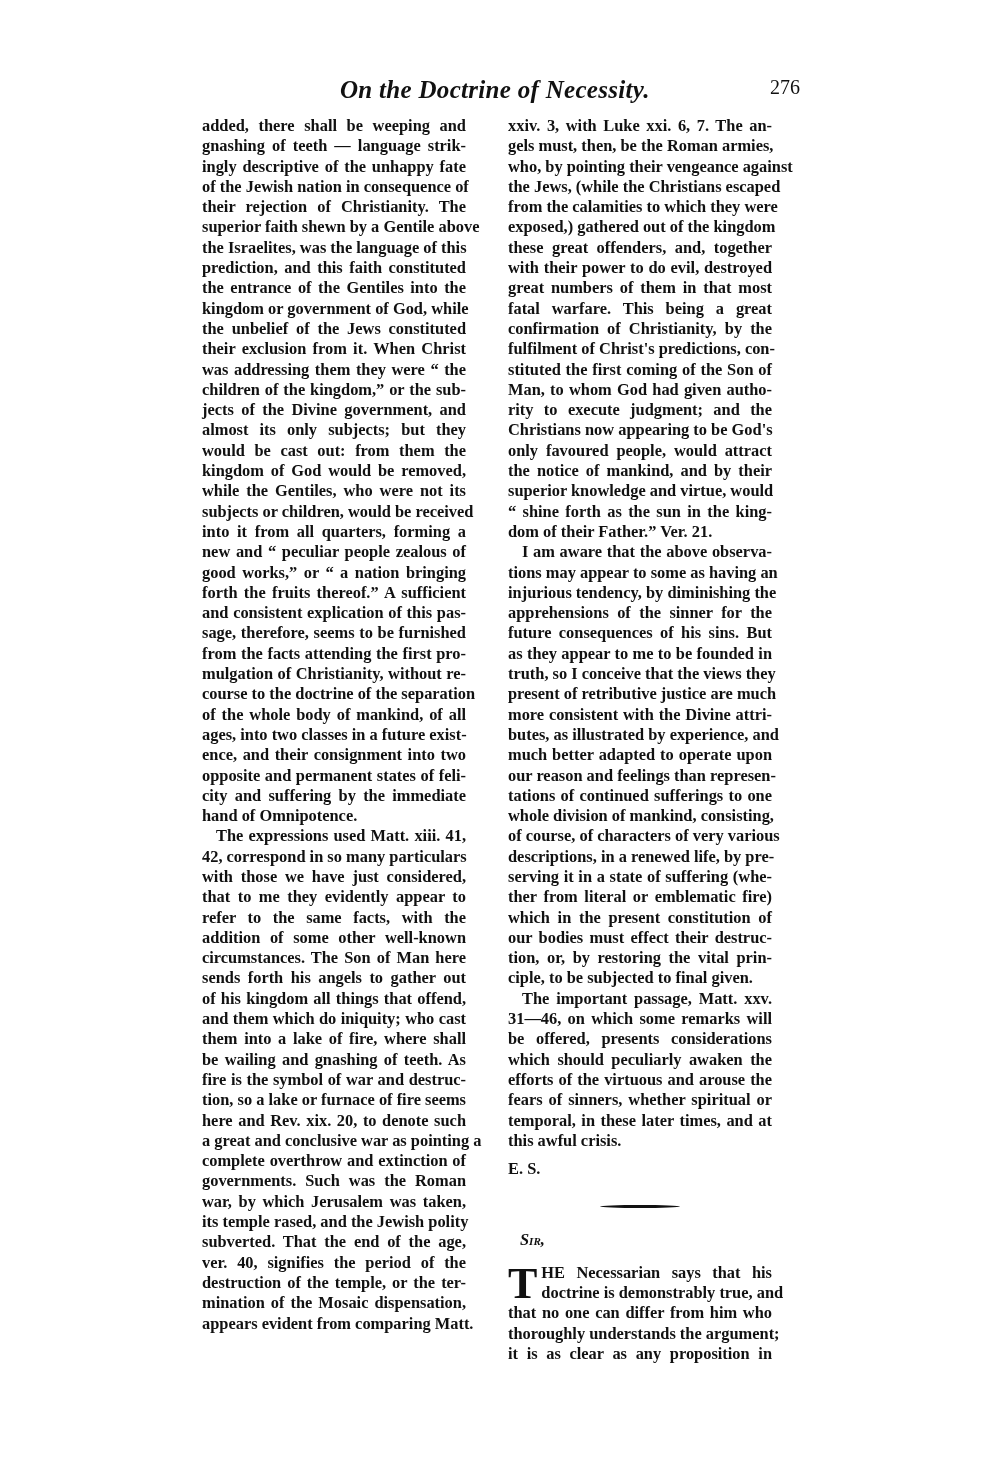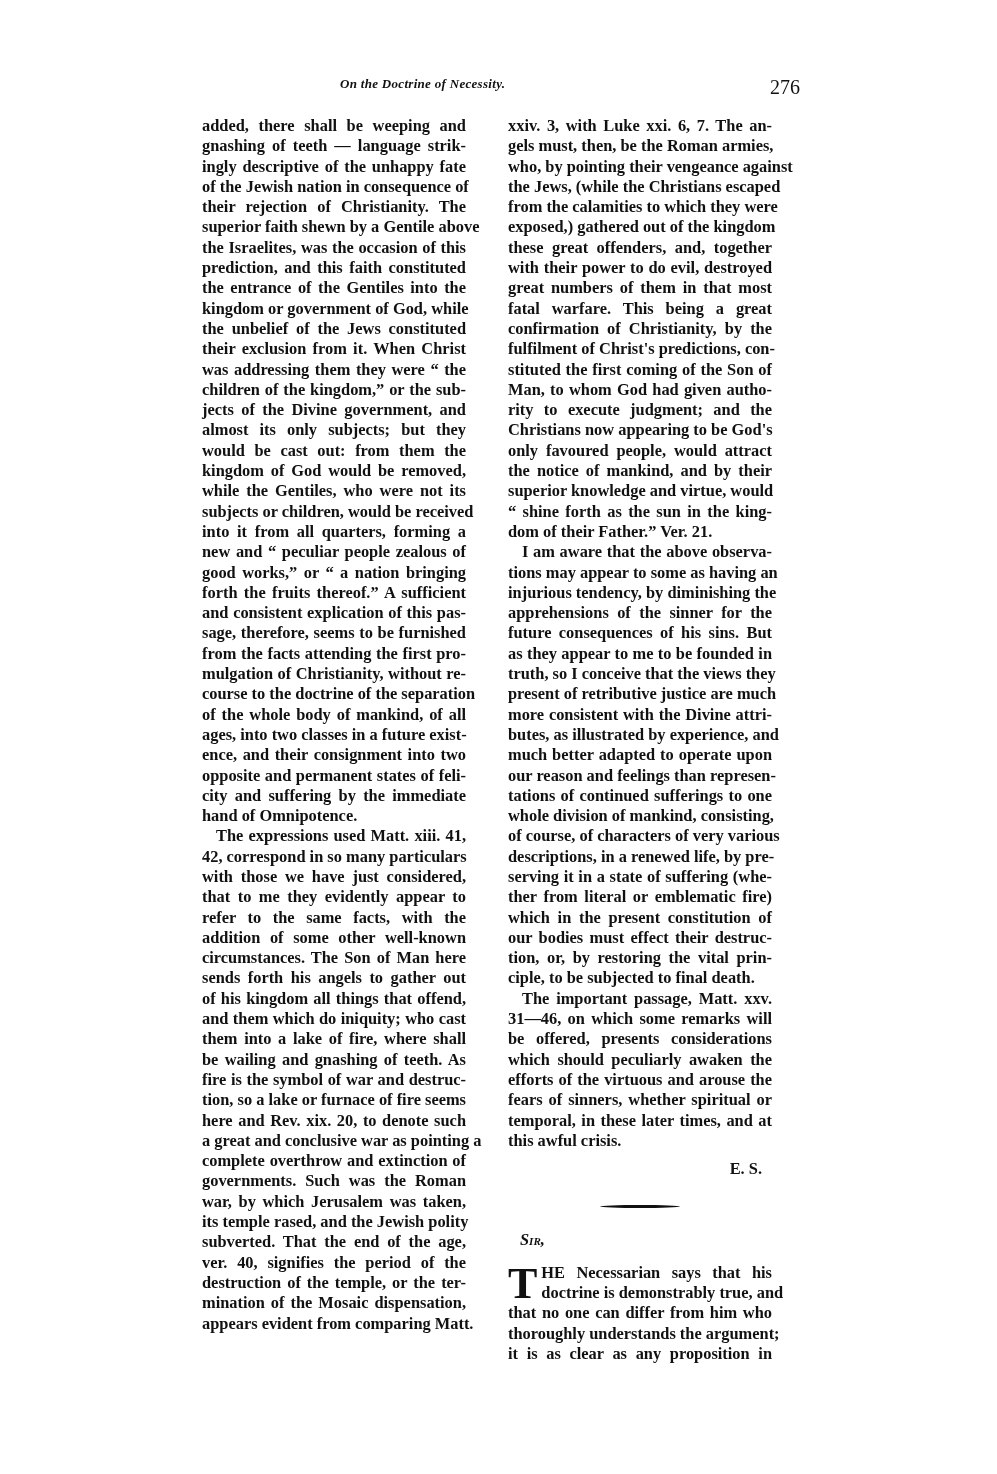--- a/index.html
+++ b/index.html
@@ -1,29 +1,29 @@
 <!DOCTYPE html>
 <html><head>
 <meta charset="utf-8">
 <style>
   html, body { margin: 0; padding: 0; background: #ffffff; }
   body { width: 997px; height: 1474px; position: relative; overflow: hidden;
          font-family: "Liberation Serif", "DejaVu Serif", serif; color: #111; }
   .header { position: absolute; top: 76px; left: 200px; width: 600px; height: 30px; }
   .running-title { position: absolute; left: 140px; top: 0; font-style: italic; font-weight: bold;
-                   font-size: 13px; letter-spacing: 0.3px; }
+                   font-size: 25px; letter-spacing: 0.3px; }
   .page-number { position: absolute; right: 0; top: 0; font-weight: normal; font-size: 20px; }
   .col { position: absolute; top: 116px; width: 264px; font-size: 16.4px; line-height: 20.3px;
          text-align: justify; font-weight: bold; }
   .col-left { left: 202px; }
   .col-right { left: 508px; }
   .line { display: block; white-space: nowrap; text-align-last: justify; height: 20.3px; overflow: visible; }
   .line.last { text-align-last: left; }
   .line.indent { padding-left: 14px; }
-  .sig { text-align: right; padding-right: 10px; margin-top: 8px; font-weight: bold; }
+  .sig { padding-right: 10px; margin-top: 8px; font-weight: bold; }
   .rule { display: block; margin: 26px auto 22px auto; width: 80px; height: 3px; background: #111;
           border-radius: 50%; }
   .salutation { font-variant: small-caps; padding-left: 12px; margin-bottom: 12px; font-style: italic; }
   .dropcap-line { position: relative; }
   .dropcap { float: left; font-size: 44px; line-height: 38px; margin-right: 4px; margin-top: 2px; font-weight: bold; }
 </style>
 </head>
 <body>
 
 <div class="header">
@@ -31,21 +31,21 @@
   <span class="page-number">276</span>
 </div>
 
 <div class="col col-left">
   <span class="line">added, there shall be weeping and</span>
   <span class="line">gnashing of teeth — language strik-</span>
   <span class="line">ingly descriptive of the unhappy fate</span>
   <span class="line">of the Jewish nation in consequence of</span>
   <span class="line">their rejection of Christianity.  The</span>
   <span class="line">superior faith shewn by a Gentile above</span>
-  <span class="line">the Israelites, was the occasion of this</span>
+  <span class="line">the Israelites, was the language of this</span>
   <span class="line">prediction, and this faith constituted</span>
   <span class="line">the entrance of the Gentiles into the</span>
   <span class="line">kingdom or government of God, while</span>
   <span class="line">the unbelief of the Jews constituted</span>
   <span class="line">their exclusion from it.  When Christ</span>
   <span class="line">was addressing them they were “ the</span>
   <span class="line">children of the kingdom,” or the sub-</span>
   <span class="line">jects of the Divine government, and</span>
   <span class="line">almost its only subjects; but they</span>
   <span class="line">would be cast out: from them the</span>
@@ -130,21 +130,21 @@
   <span class="line">our reason and feelings than represen-</span>
   <span class="line">tations of continued sufferings to one</span>
   <span class="line">whole division of mankind, consisting,</span>
   <span class="line">of course, of characters of very various</span>
   <span class="line">descriptions, in a renewed life, by pre-</span>
   <span class="line">serving it in a state of suffering (whe-</span>
   <span class="line">ther from literal or emblematic fire)</span>
   <span class="line">which in the present constitution of</span>
   <span class="line">our bodies must effect their destruc-</span>
   <span class="line">tion, or, by restoring the vital prin-</span>
-  <span class="line last">ciple, to be subjected to final death.</span>
+  <span class="line last">ciple, to be subjected to final given.</span>
   <span class="line indent">The important passage, Matt. xxv.</span>
   <span class="line">31—46, on which some remarks will</span>
   <span class="line">be offered, presents considerations</span>
   <span class="line">which should peculiarly awaken the</span>
   <span class="line">efforts of the virtuous and arouse the</span>
   <span class="line">fears of sinners, whether spiritual or</span>
   <span class="line">temporal, in these later times, and at</span>
   <span class="line last">this awful crisis.</span>
 
   <div class="sig">E. S.</div>

